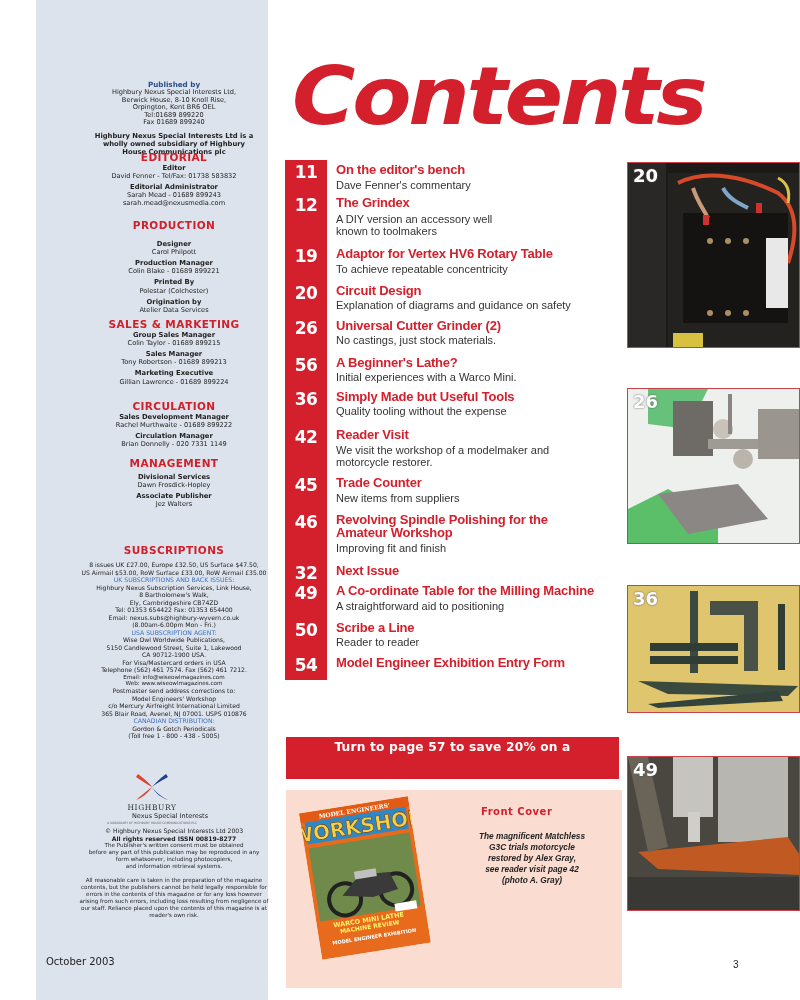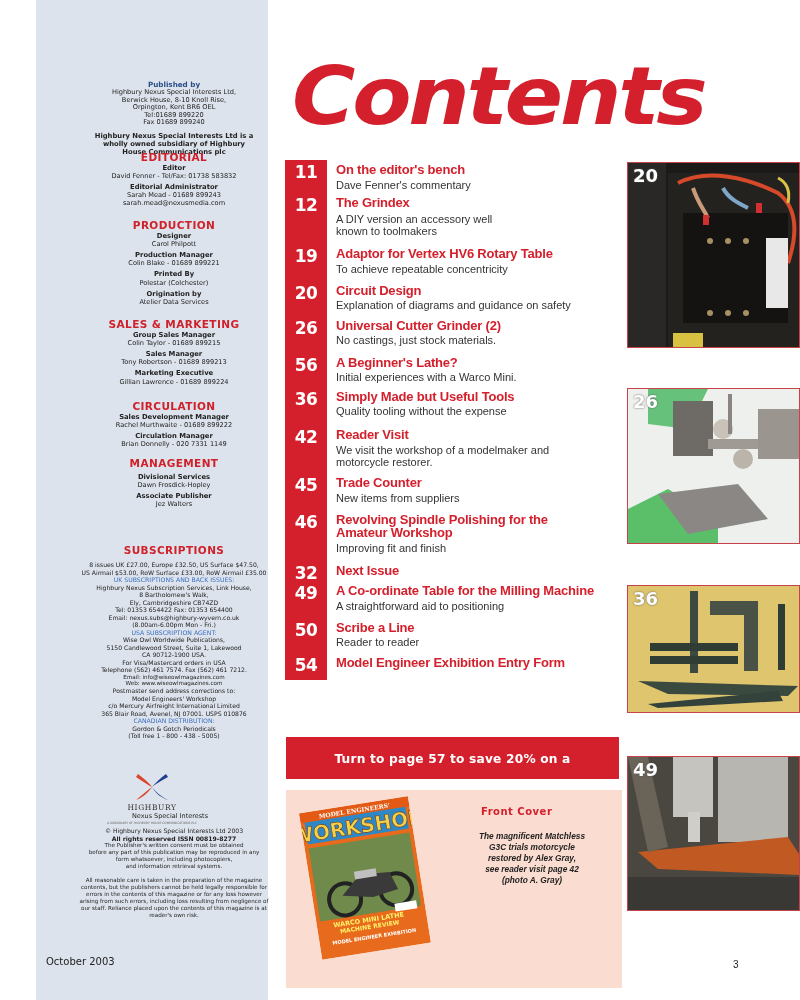--- a/index.html
+++ b/index.html
@@ -64,21 +64,21 @@
     position: absolute; left: 5px; top: 2px;
     font-family: "DejaVu Sans", sans-serif; font-weight: bold; font-size: 18px; color: #ffffff;
     text-shadow: 0 0 2px #555;
   }
 
   
   .promo {
     position: absolute; left: 286px; top: 737px; width: 333px; height: 42px;
     background: #d4202c; color: #ffffff; text-align: center;
     font-family: "DejaVu Sans", sans-serif; font-weight: bold; font-size: 12.2px; line-height: 16px;
-    padding-top: 14px; letter-spacing: 0.2px;
+    padding-top: 2px; letter-spacing: 0.2px;
   }
 
   
   .cover-box { position: absolute; left: 286px; top: 790px; width: 336px; height: 198px; background: #fadcd0; }
   .cover-mag { position: absolute; left: 24px; top: 14px; width: 110px; height: 148px; transform: rotate(-9deg); transform-origin: center; }
   .cover-title {
     position: absolute; left: 195px; top: 16px;
     font-family: "DejaVu Sans", sans-serif; font-weight: bold; font-size: 10px; color: #d4202c; letter-spacing: 0.5px;
   }
   .cover-caption {
@@ -109,21 +109,21 @@
     <div class="sb-section">EDITORIAL</div>
     <div class="sb-role" style="margin-top:0">Editor</div>
     <div class="sb-name">David Fenner - Tel/Fax: 01738 583832</div>
     <div class="sb-role">Editorial Administrator</div>
     <div class="sb-name">Sarah Mead - 01689 899243</div>
     <div class="sb-name">sarah.mead@nexusmedia.com</div>
   </div>
 
   <div class="sb-block" style="top:219px;">
     <div class="sb-section">PRODUCTION</div>
-    <div class="sb-role" style="margin-top:0">Designer</div>
+    <div class="sb-role" style="margin-top:8px">Designer</div>
     <div class="sb-name">Carol Philpott</div>
     <div class="sb-role">Production Manager</div>
     <div class="sb-name">Colin Blake - 01689 899221</div>
     <div class="sb-role">Printed By</div>
     <div class="sb-name">Polestar (Colchester)</div>
     <div class="sb-role">Origination by</div>
     <div class="sb-name">Atelier Data Services</div>
   </div>
 
   <div class="sb-block" style="top:318px;">

